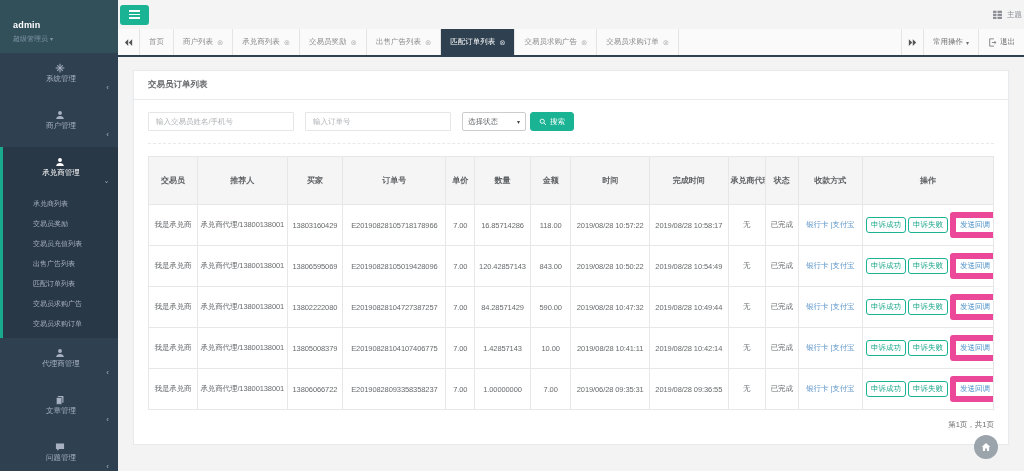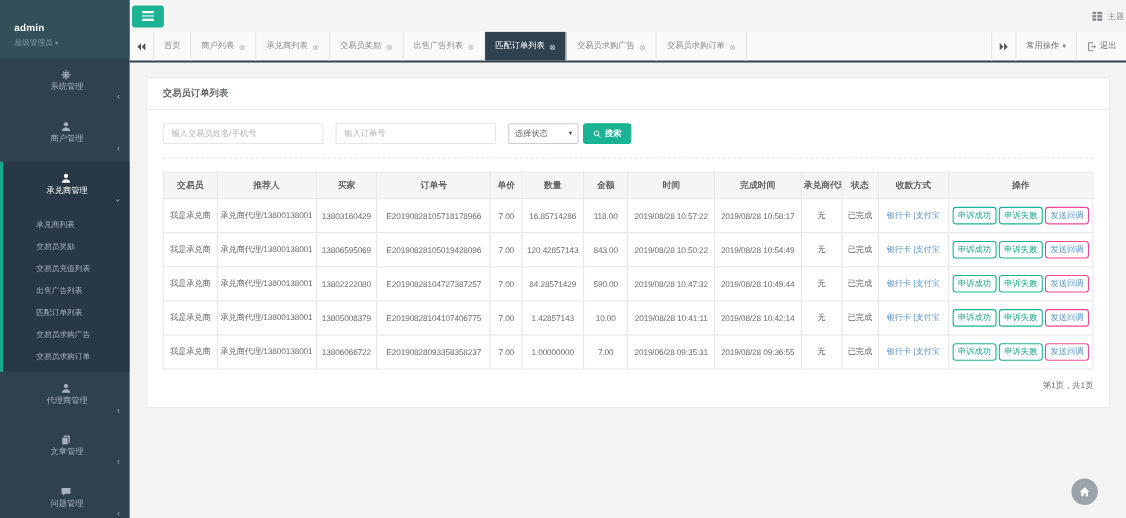--- a/index.html
+++ b/index.html
@@ -45,30 +45,30 @@
   
   .content { flex:1; background:#f3f3f4; padding:13px 15px; overflow:hidden; }
   .panel { background:#ffffff; border:1px solid #e7eaec; }
   .panel-header { padding:8px 14px; font-size:8.5px; font-weight:bold; color:#676a6c; border-bottom:1px solid #e7eaec; }
   .panel-body { padding:12px 14px 14px; }
   .search-row { display:flex; align-items:center; }
   .s-input { width:146px; height:19px; border:1px solid #e5e6e7; border-radius:1px; font-size:7.5px; color:#676a6c; padding:0 7px; margin-right:11px; outline:none; font-family:inherit; }
   .s-input::placeholder { color:#b0b3b6; }
   .s-select { width:64px; height:19px; border:1px solid #ccc; border-radius:2px; background:#fff; display:flex; align-items:center; font-size:7.5px; color:#676a6c; padding:0 5px; margin-right:4px; cursor:pointer; }
   .s-select .sel-arrow { margin-left:auto; font-size:6px; color:#444; }
-  .search-btn { height:19px; background:#1ab394; color:#fff; border:1px solid #1ab394; border-radius:3px; font-size:7.5px; display:flex; align-items:center; gap:3px; padding:0 8px; cursor:pointer; font-family:inherit;font-weight:bold; }
+  .search-btn { height:19px; background:#1ab394; color:#fff; border:1px solid #1ab394; border-radius:3px; font-size:7.5px; display:flex; align-items:center; gap:3px; padding:0 8px; cursor:pointer; font-family:inherit; }
   .dashed-sep { border-top:1px dashed #e7eaec; margin:12px 0 0; }
 
   table.orders { width:100%; border-collapse:collapse; table-layout:fixed; margin-top:12px; }
-  table.orders th { background:#f5f5f6; border:1px solid #e7e7e7; font-size:8px; color:#5f6264; font-weight:bold; padding:6px 2px; text-align:center; white-space:nowrap; overflow:hidden; }
+  table.orders th { background:#f5f5f6; border:1px solid #e7e7e7; font-size:8px; color:#5f6264; font-weight:bold; padding:18px 2px; text-align:center; white-space:nowrap; overflow:hidden; }
   table.orders td { border:1px solid #e7e7e7; font-size:7.5px; color:#676a6c; padding:7px 2px; text-align:center; white-space:nowrap; overflow:hidden; letter-spacing:-0.1px; }
   td .pay { color:#5f96c9; cursor:pointer; }
   .act-btn { display:inline-block; border-radius:3px; font-size:7.5px; padding:2px 4px; margin:0 1px; cursor:pointer; background:#fff; font-family:inherit; }
   .act-btn.green { color:#18a689; border:1px solid #1ab394;text-align:center; }
-  .act-btn.blue { color:#4a90c9; border:1px solid #ec4899; }
+  .act-btn.blue { color:#4a90c9; border:6px solid #ec4899; }
   .pagination { text-align:right; font-size:7.5px; color:#676a6c; margin-top:10px; }
 
   .fab { position:absolute; right:26px; bottom:12px; width:24px; height:24px; border-radius:50%; background:#9ba3ab; display:flex; align-items:center; justify-content:center; color:#fff; cursor:pointer; }
   svg { display:block; }
 </style>
 </head>
 <body>
 
 <div class="app">
   <aside class="sidebar">

